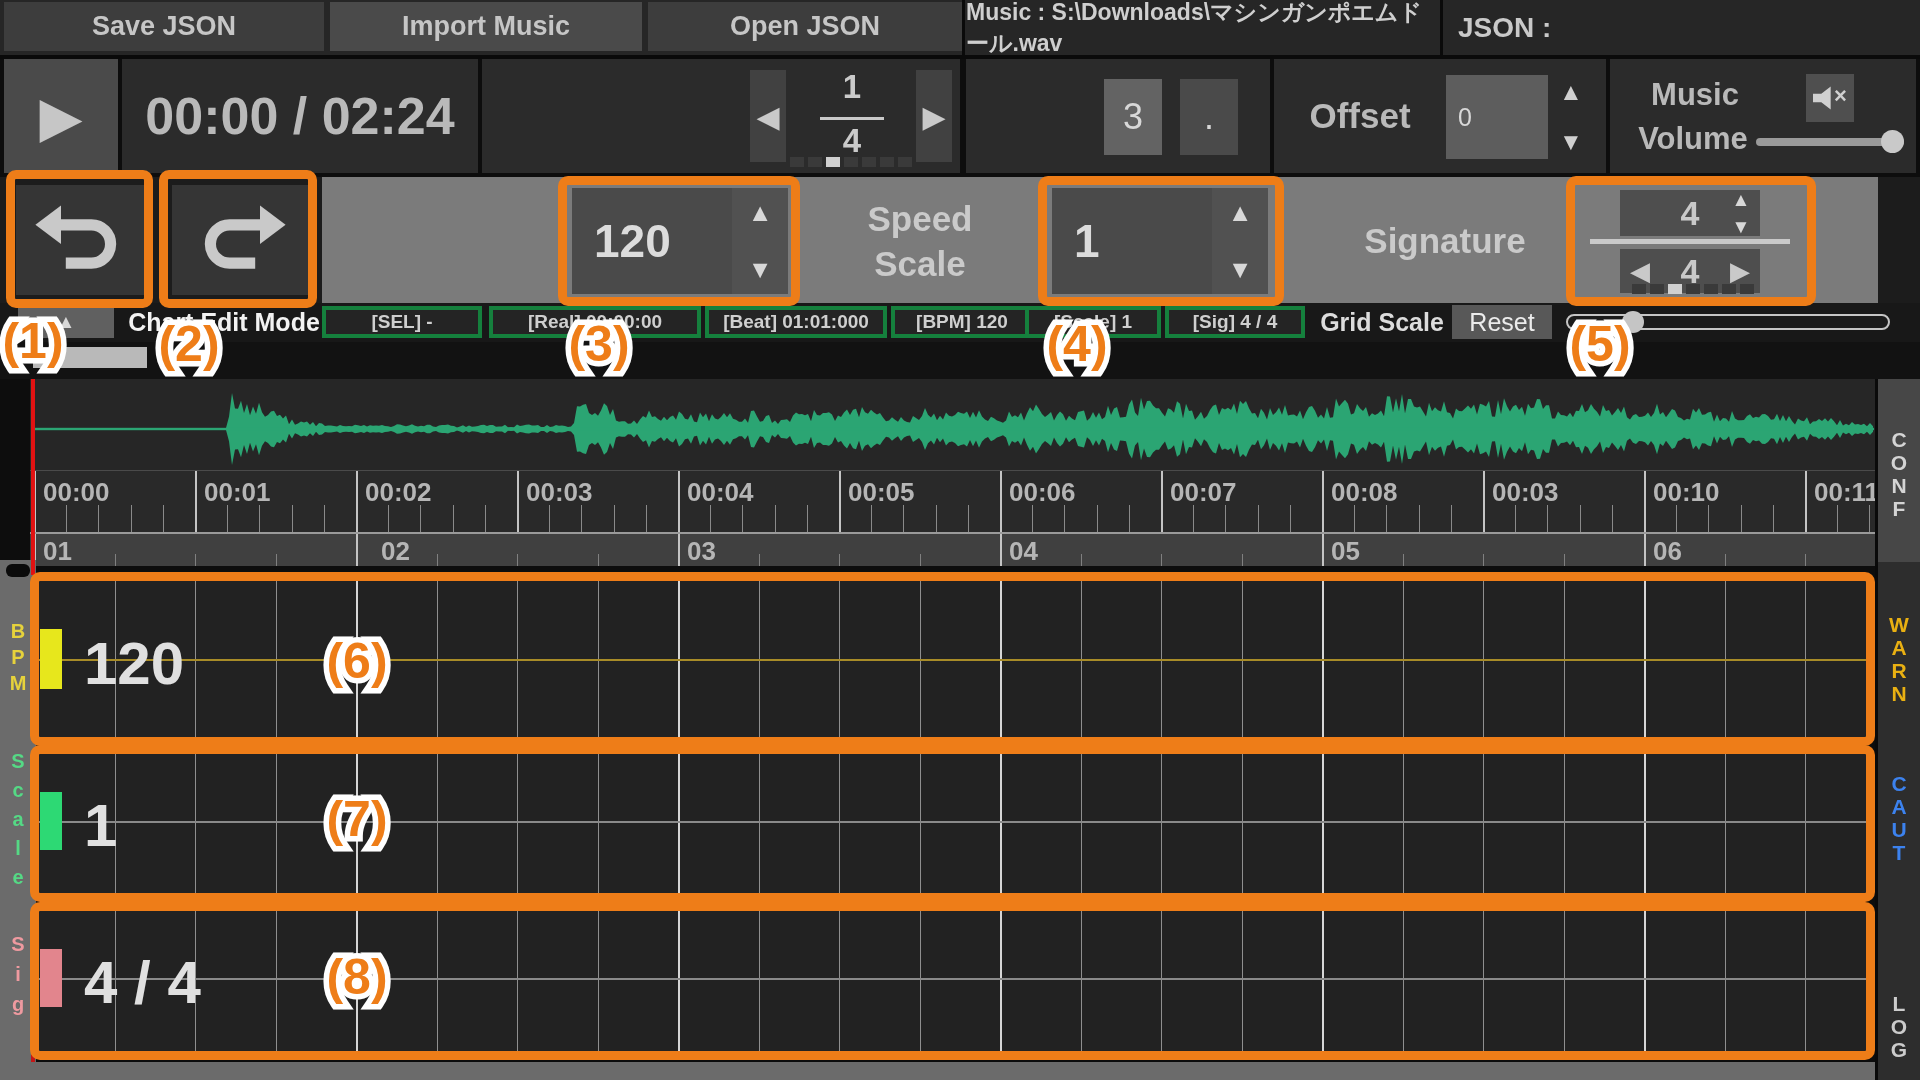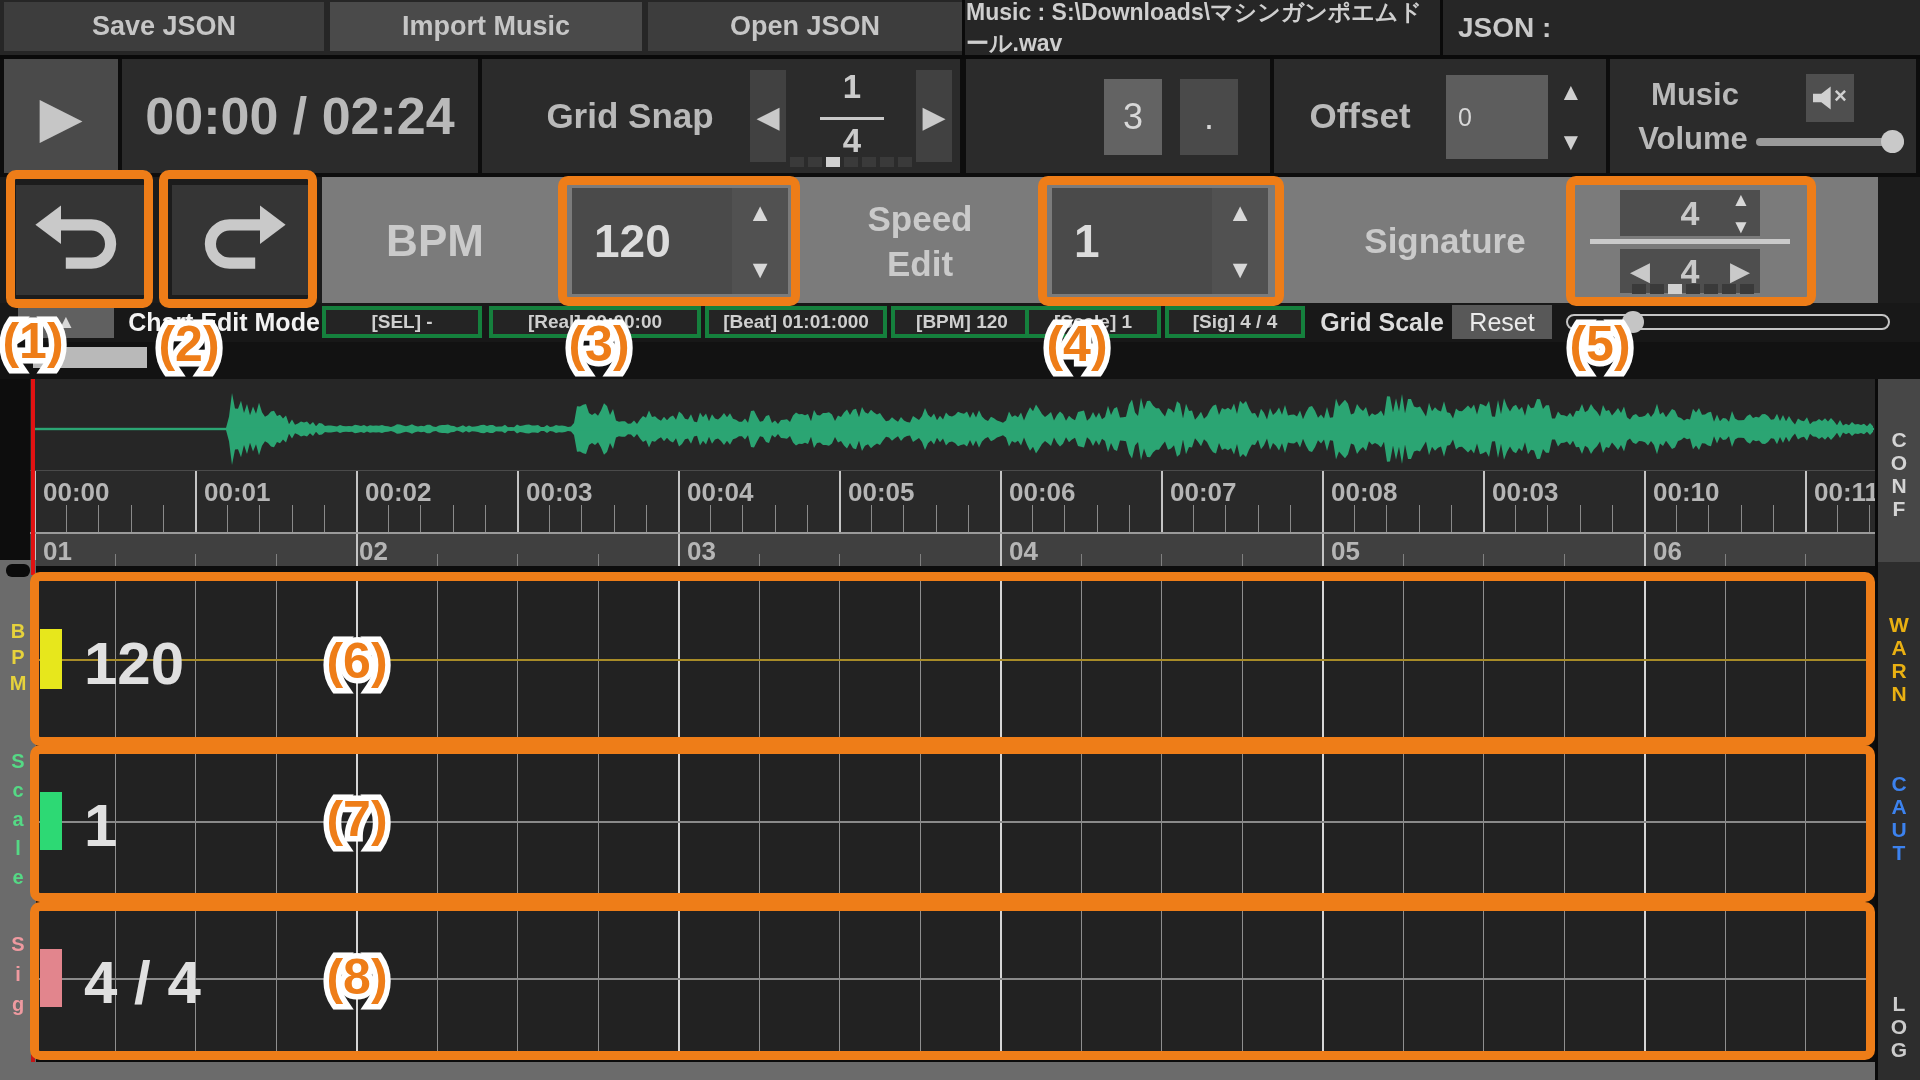--- a/index.html
+++ b/index.html
@@ -123,21 +123,20 @@
   <div class="abs ctr musicpath">Music : S:\Downloads\マシンガンポエムドール.wav</div>
   <div class="abs vdiv" style="left:1440px;"></div>
   <div class="abs jsonlabel">JSON :</div>
   <div class="abs" style="left:0;top:55px;width:1920px;height:4px;background:#0a0a0a;"></div>
 
   <div class="abs ctr panel playpanel">
     <span>▶</span>
   </div>
   <div class="abs ctr panel timepanel">00:00 / 02:24</div>
   <div class="abs panel gspanel"></div>
-  <div class="abs ctr gslabel">Grid Snap</div>
   <div class="abs ctr arrbtn" style="left:750px;">
     <span>◀</span>
   </div>
   <div class="abs ctr fracnum">1</div>
   <div class="abs fracline"></div>
   <div class="abs ctr fracden">4</div>
   <div class="abs dotsrow" style="left:790px;top:157px;" id="gs-dots">
       <div class="dot"></div>
       <div class="dot"></div>
       <div class="dot active"></div>
@@ -179,31 +178,30 @@
       <path d="M36,36 H78 a24,24 0 0 1 0,48 H46" fill="none" stroke="#c9c9c9" stroke-width="14"></path>
       <polygon points="8,36 40,12 40,60" fill="#c9c9c9"></polygon>
     </svg>
   </div>
   <div class="abs ctr histbtn" style="left:172px;width:136px;">
     <svg width="104" height="88" viewBox="0 0 130 110">
       <path d="M94,36 H52 a24,24 0 0 0 0,48 H84" fill="none" stroke="#c9c9c9" stroke-width="14"></path>
       <polygon points="122,36 90,12 90,60" fill="#c9c9c9"></polygon>
     </svg>
   </div>
-  <div class="abs ctr biglabel" style="left:340px;width:190px;font-size:44px;">BPM</div>
   <div class="abs spinner" style="left:572px;">
     <div class="spinval">120</div>
     <div class="spincol spinarrows">
       <span>▲</span>
       <span>▼</span>
     </div>
   </div>
   <div class="abs biglabel ctr" style="left:800px;width:240px;font-size:35px;flex-direction:column;line-height:45px;">
     <span>Speed</span>
-    <span>Edit</span>
+    <span>Scale</span>
   </div>
   <div class="abs spinner" style="left:1052px;">
     <div class="spinval">1</div>
     <div class="spincol spinarrows">
       <span>▲</span>
       <span>▼</span>
     </div>
   </div>
   <div class="abs ctr biglabel" style="left:1290px;width:310px;font-size:35px;">Signature</div>
 
@@ -330,21 +328,21 @@
       <div style="position: absolute; left: 1678.4px; top: 34px; width: 1px; height: 28px; background: rgb(138, 138, 138);"></div>
       <div style="position: absolute; left: 1710.6px; top: 34px; width: 1px; height: 28px; background: rgb(138, 138, 138);"></div>
       <div style="position: absolute; left: 1742.8px; top: 34px; width: 1px; height: 28px; background: rgb(138, 138, 138);"></div>
       <div style="position: absolute; left: 1807.2px; top: 34px; width: 1px; height: 28px; background: rgb(138, 138, 138);"></div>
       <div style="position: absolute; left: 1839.4px; top: 34px; width: 1px; height: 28px; background: rgb(138, 138, 138);"></div>
     </div>
   <div class="abs measureruler" id="measure-ruler">
       <div style="position: absolute; left: 4px; top: 0px; width: 2px; height: 34px; background: rgb(196, 196, 196);"></div>
       <div class="mlabel" style="left: 13px;">01</div>
       <div style="position: absolute; left: 326px; top: 0px; width: 2px; height: 34px; background: rgb(196, 196, 196);"></div>
-      <div class="mlabel" style="left: 329px;">02</div>
+      <div class="mlabel" style="left: 351px;">02</div>
       <div style="position: absolute; left: 648px; top: 0px; width: 2px; height: 34px; background: rgb(196, 196, 196);"></div>
       <div class="mlabel" style="left: 657px;">03</div>
       <div style="position: absolute; left: 970px; top: 0px; width: 2px; height: 34px; background: rgb(196, 196, 196);"></div>
       <div class="mlabel" style="left: 979px;">04</div>
       <div style="position: absolute; left: 1292px; top: 0px; width: 2px; height: 34px; background: rgb(196, 196, 196);"></div>
       <div class="mlabel" style="left: 1301px;">05</div>
       <div style="position: absolute; left: 1614px; top: 0px; width: 2px; height: 34px; background: rgb(196, 196, 196);"></div>
       <div class="mlabel" style="left: 1623px;">06</div>
       <div style="position: absolute; left: 84.5px; top: 20px; width: 1px; height: 14px; background: rgb(128, 128, 128);"></div>
       <div style="position: absolute; left: 165px; top: 20px; width: 1px; height: 14px; background: rgb(128, 128, 128);"></div>

